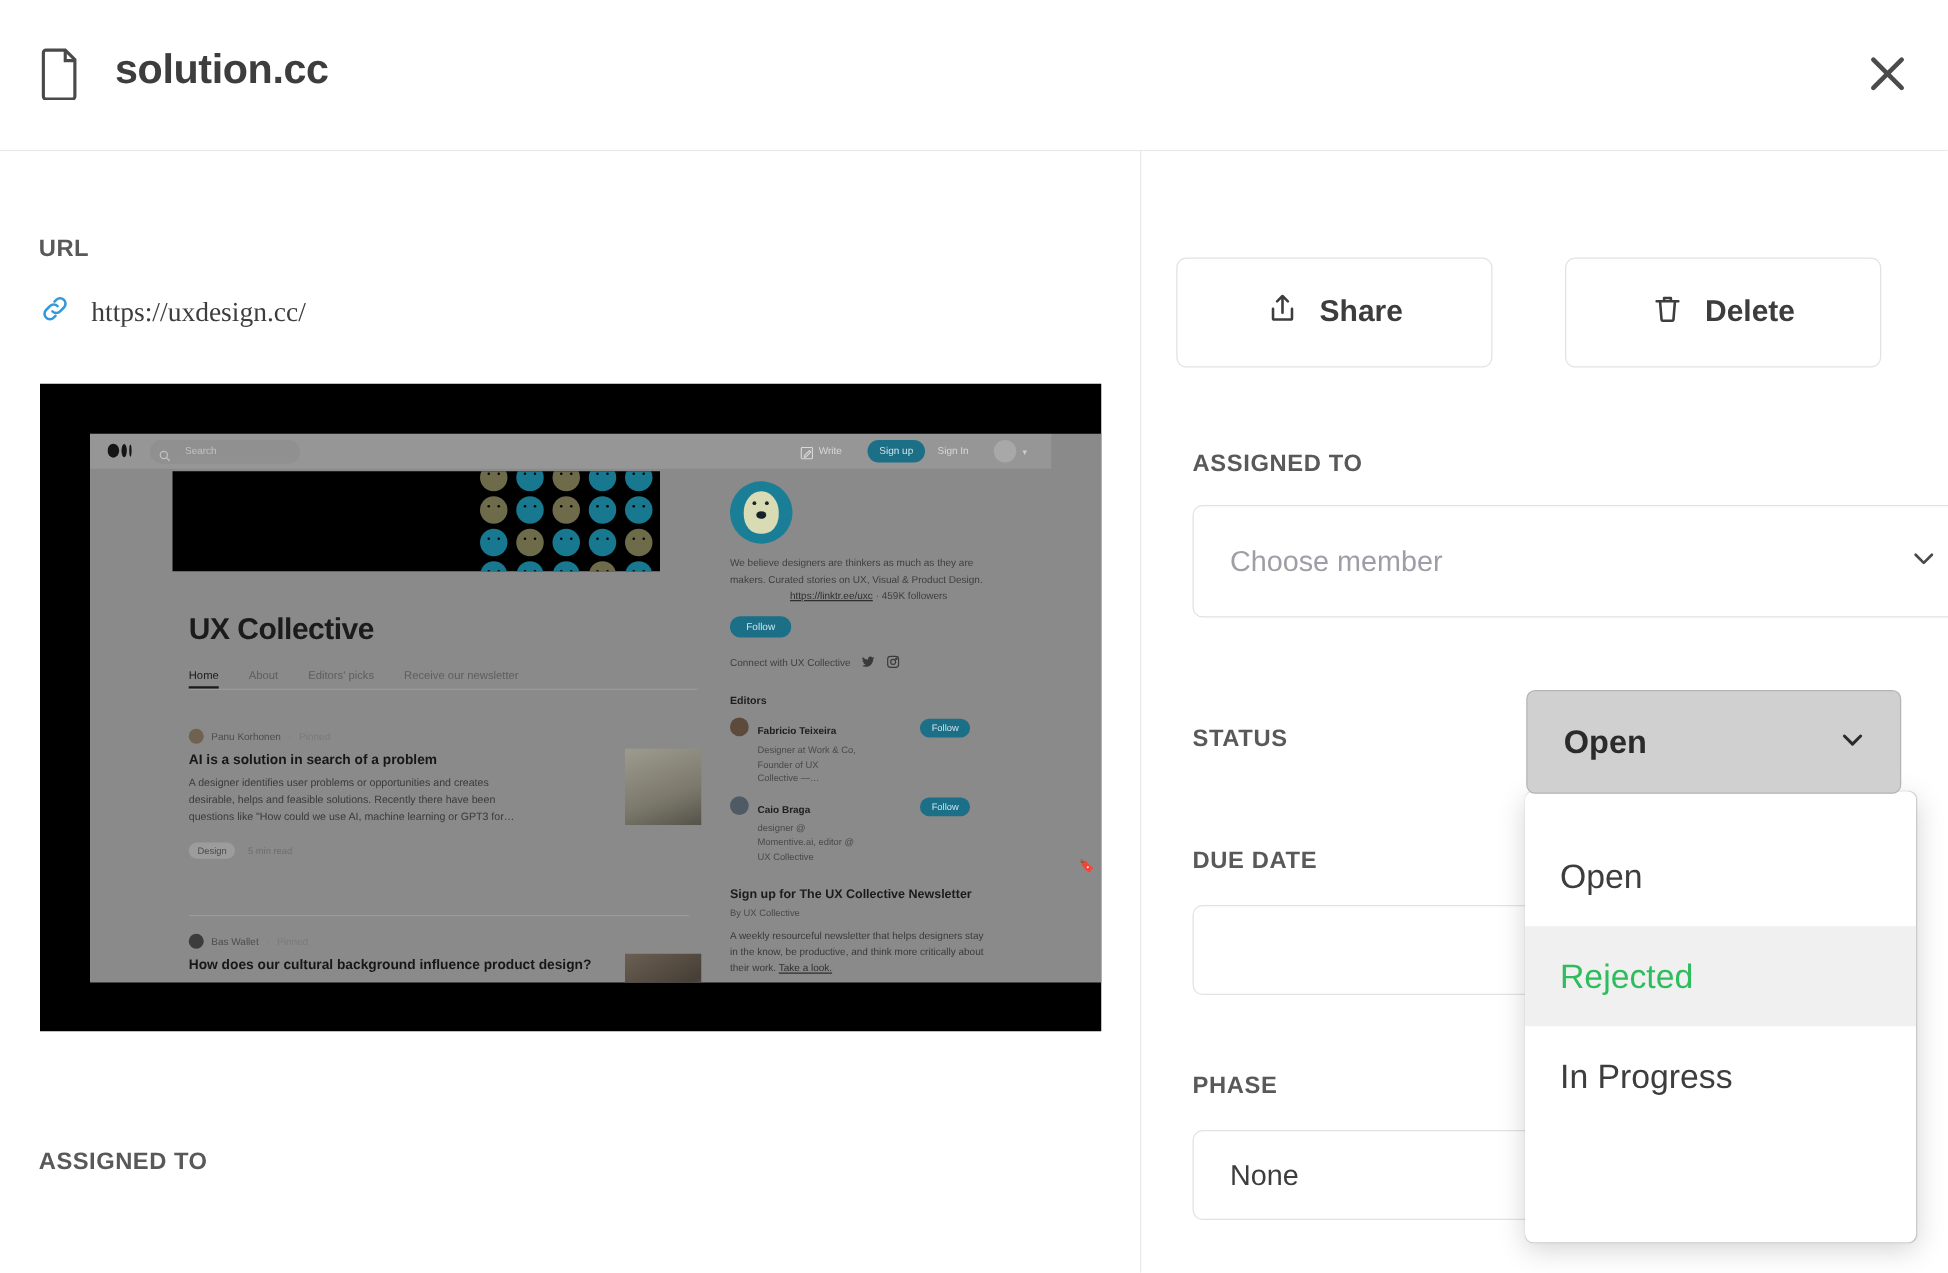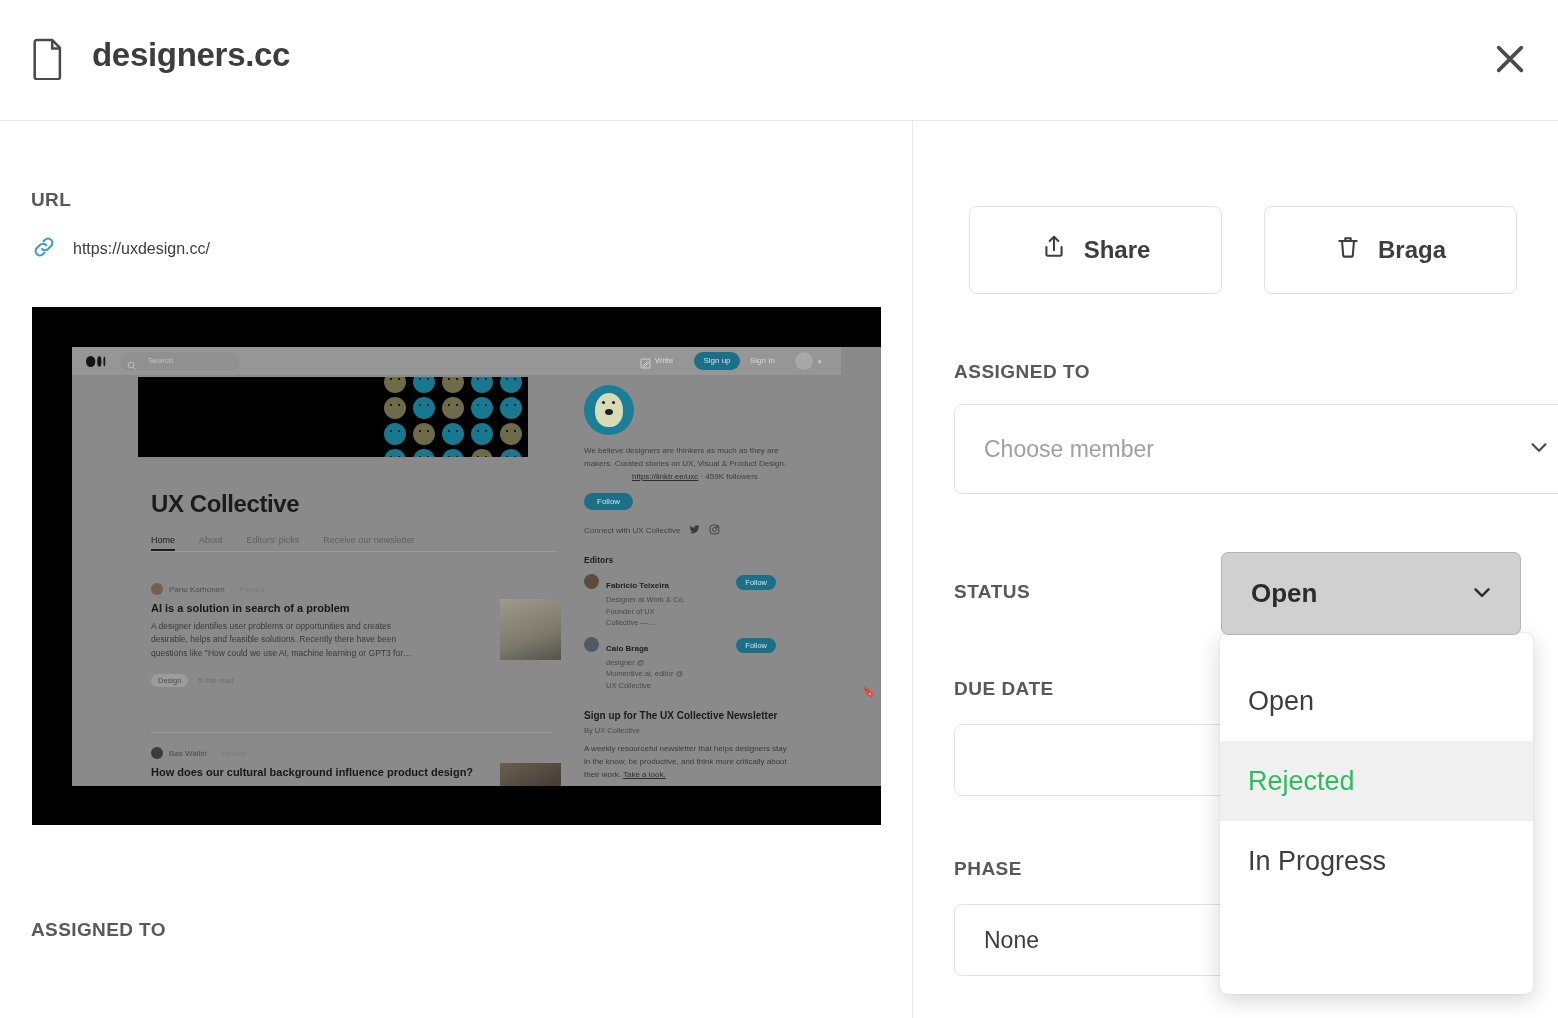--- a/index.html
+++ b/index.html
@@ -46,21 +46,21 @@
   .field-label {
     font-size: 19px; font-weight: 700; color: #595959;
     letter-spacing: 0.4px;
   }
   .url-label { position: absolute; left: 31px; top: 68px; }
   .url-row {
     position: absolute; left: 31px; top: 113px;
     display: flex; align-items: center; gap: 16px;
     cursor: pointer;
   }
-  .url-text { font-size: 16px; color: #3d3d3d; }
+  .url-text { font-size: 22px; color: #3d3d3d; font-family: Liberation Serif, serif; }
   .assigned-bottom-label { position: absolute; left: 31px; top: 798px; }
 
   
   .preview {
     position: absolute; left: 32px; top: 186px;
     width: 849px; height: 518px;
     background: #000; overflow: hidden;
   }
   .preview-page {
     position: absolute; left: 40px; top: 40px;
@@ -180,21 +180,21 @@
   .mp-news-h { font-size: 10px; font-weight: 700; color: #1b1b1b; margin-top: 18px; line-height: 1.35; }
   .mp-news-by { font-size: 7.5px; color: #4a4a4a; margin-top: 4px; }
   .mp-news-p { font-size: 8px; color: #3a3a3a; margin-top: 8px; line-height: 1.6; }
   .mp-news-p a { color: #2f2f2f; text-decoration: underline; }
   .mp-scroll {
     position: absolute; right: 1px; top: 30px; width: 4px; height: 150px;
     background: #bdbdbd; border-radius: 2px;
   }
 
   
-  .actions { position: absolute; left: 55px; top: 85px; display: flex; gap: 42px; }
+  .actions { position: absolute; left: 27px; top: 85px; display: flex; gap: 58px; }
   .action-btn {
     width: 253px; height: 88px;
     border: 1px solid #e2e2e2; border-radius: 8px; background: #fff;
     display: flex; align-items: center; justify-content: center; gap: 17px;
     font-size: 24px; font-weight: 700; color: #3d3d3d; cursor: pointer;
     font-family: "Liberation Sans", sans-serif;
   }
   .sec-label {
     position: absolute; left: 40px;
     font-size: 19px; font-weight: 700; color: #595959; letter-spacing: 0.5px;
@@ -246,21 +246,21 @@
 </head>
 <body>
 
 <div class="modal-header">
   <span class="doc-icon">
     <svg width="34" height="42" viewBox="0 0 24 30" fill="none" stroke="#4a4a4a" stroke-width="1.8">
       <path d="M4 1.5h11l5.5 5.5v21a1.5 1.5 0 0 1-1.5 1.5H4a1.5 1.5 0 0 1-1.5-1.5v-25A1.5 1.5 0 0 1 4 1.5z"></path>
       <path d="M15 1.5V7.5h5.5"></path>
     </svg>
   </span>
-  <div class="modal-title">designers.cc</div>
+  <div class="modal-title">solution.cc</div>
   <button class="close-btn">
     <span>
       <svg width="34" height="34" viewBox="0 0 24 24" stroke="#4c4a4a" stroke-width="2.6" stroke-linecap="round">
         <path d="M4 4 L20 20 M20 4 L4 20"></path>
       </svg>
     </span>
   </button>
 </div>
 
 <div class="left-pane">
@@ -451,21 +451,21 @@
       <span>Share</span>
     </button>
 
     <button class="action-btn">
       <span>
         <svg width="26" height="26" viewBox="0 0 24 24" fill="none" stroke="#3d3d3d" stroke-width="1.9" stroke-linecap="round" stroke-linejoin="round">
           <path d="M4 6.5h16M9.5 6.5V4h5v2.5"></path>
           <path d="M6.5 6.5 7.6 20a1 1 0 0 0 1 .9h6.8a1 1 0 0 0 1-.9L17.5 6.5"></path>
         </svg>
       </span>
-      <span>Braga</span>
+      <span>Delete</span>
     </button>
   </div>
 
   <div class="sec-label assigned-label">ASSIGNED TO</div>
   <div class="member-select">
     <span class="member-ph">Choose member</span>
     <span class="sel-caret">
       <svg width="26" height="26" viewBox="0 0 24 24" fill="none" stroke="#4a4a4a" stroke-width="2" stroke-linecap="round" stroke-linejoin="round">
         <path d="M6 9.5 12 15.5 18 9.5"></path>
       </svg>

